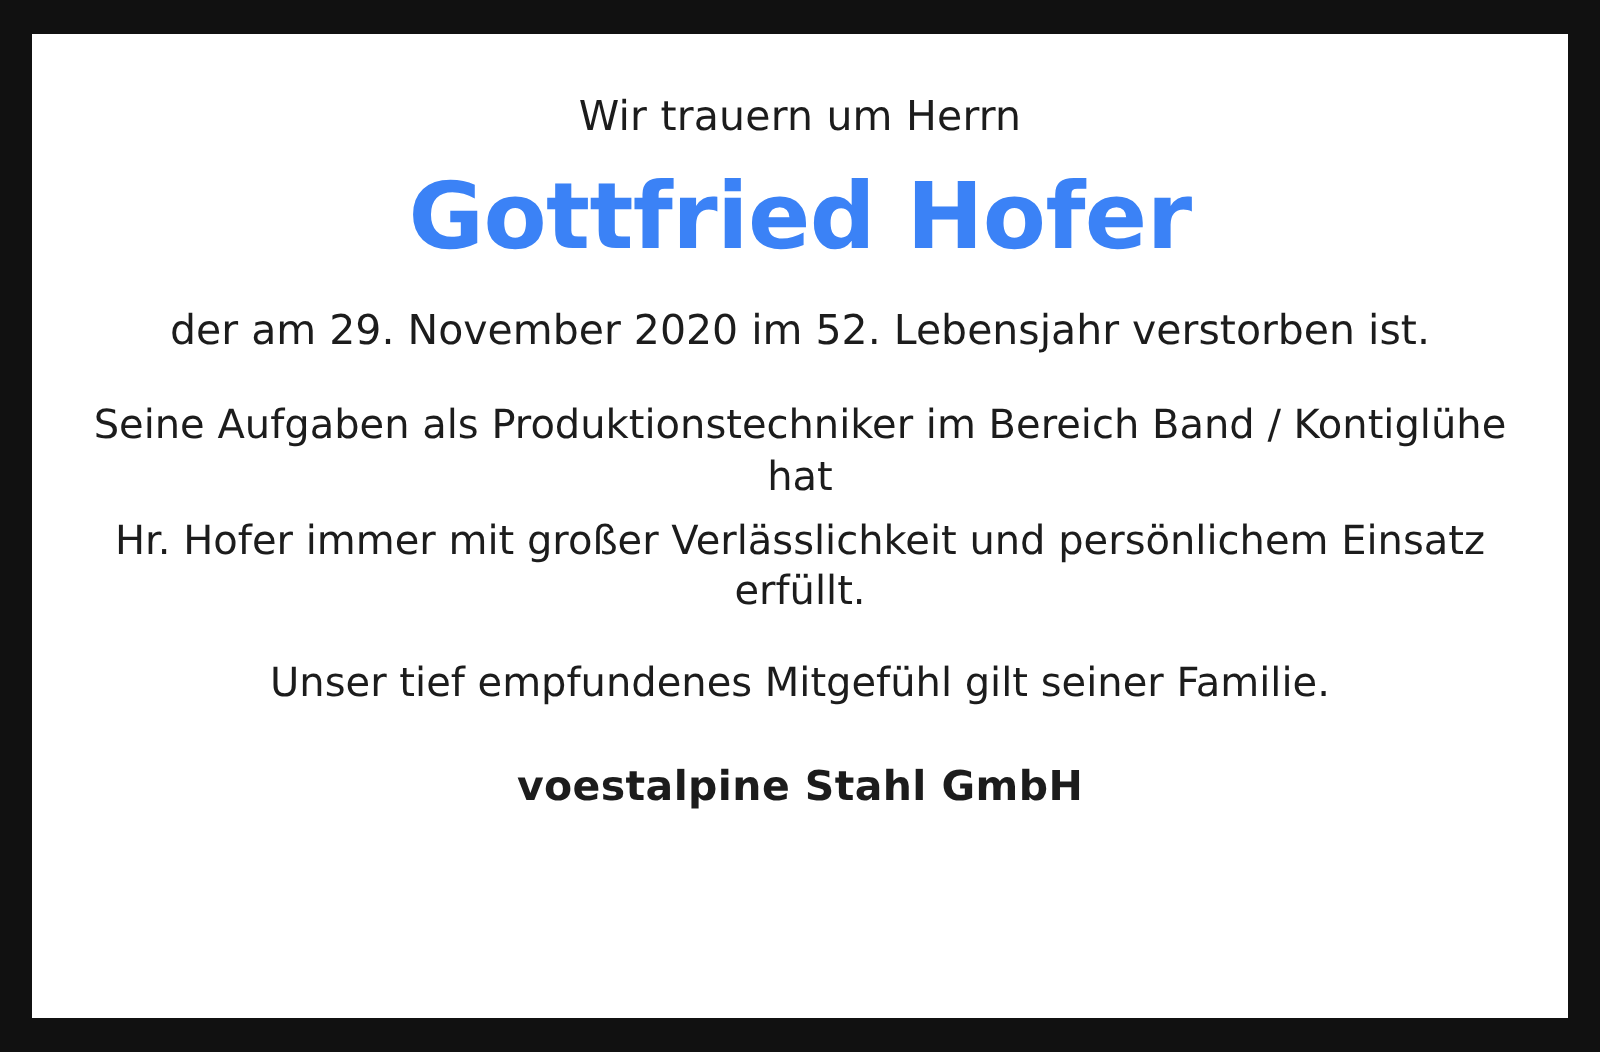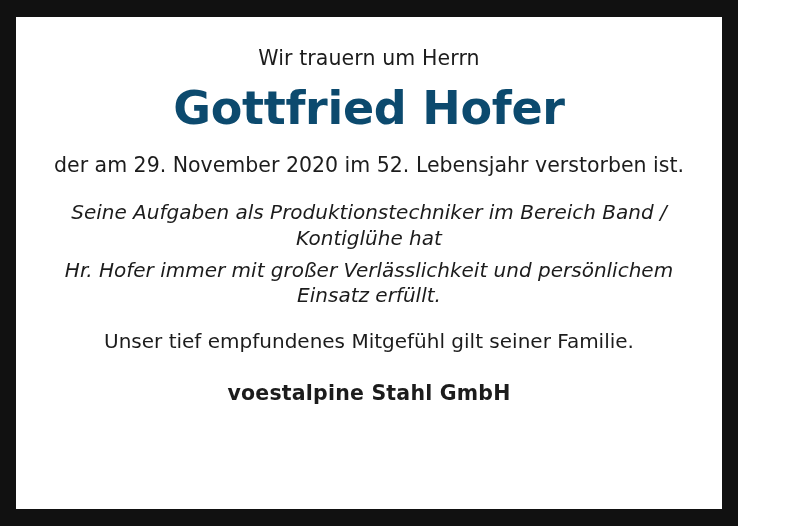--- a/index.html
+++ b/index.html
@@ -9,21 +9,21 @@
   }
   body {
     width: 800px;
     height: 526px;
     font-family: "DejaVu Sans", sans-serif;
     color: #1a1a1a;
     overflow: hidden;
   }
   .obituary {
     box-sizing: border-box;
-    width: 738px;
+    width: 800px;
     height: 526px;
     background: #ffffff;
     border-top: 17px solid #111111;
     border-bottom: 17px solid #111111;
     border-left: 16px solid #111111;
     border-right: 16px solid #111111;
     display: block;
     position: relative;
   }
   .inner {
@@ -42,33 +42,32 @@
   .intro {
     font-size: 20.5px;
     letter-spacing: 0.1px;
     margin-bottom: 8px;
   }
   .name {
     font-size: 46px;
     font-weight: bold;
     letter-spacing: -0.3px;
     margin: 6px 0 14px 0;
-    color: #0c4a6e;
+    color: #3b82f6;
   }
   .dates {
     font-size: 20.5px;
     margin-bottom: 22px;
   }
   .para {
     font-size: 20px;
     margin-bottom: 6px;
   }
   .block-gap {
     margin-bottom: 20px;
-    font-style: italic;
   }
   .company {
     font-size: 20.5px;
     font-weight: bold;
     margin-top: 26px;
     margin-bottom: 18px;
     letter-spacing: 0.2px;
   }
 </style>
 </head>

